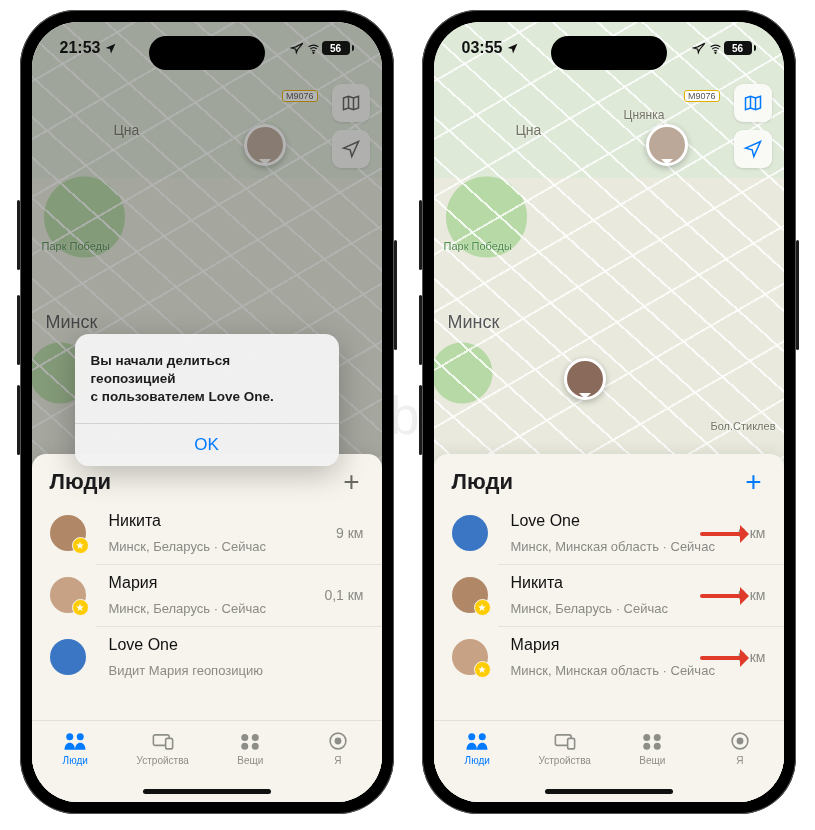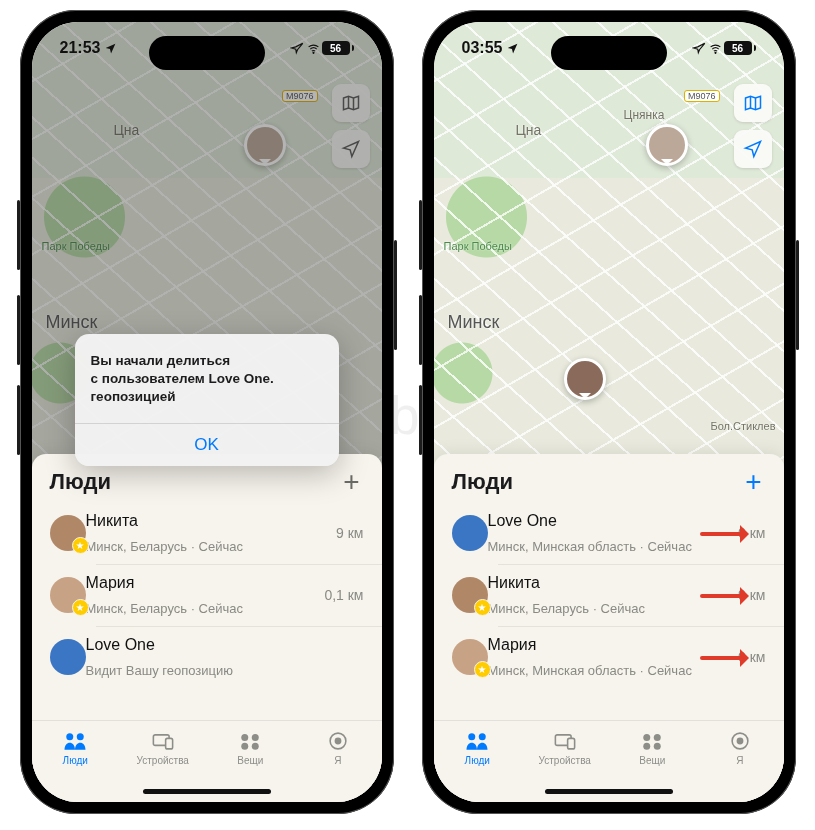--- a/index.html
+++ b/index.html
@@ -45,21 +45,21 @@
   .phone-right .map-btn svg { stroke:#007aff; }
 
   .dim-overlay { position:absolute; inset:0; background:rgba(40,40,40,0.35); z-index:25; }
 
   .sheet { position:absolute; left:0; right:0; bottom:0; background:#f7f4ed; border-radius:14px 14px 0 0; z-index:30; box-shadow: 0 -2px 16px rgba(0,0,0,0.08);}
   .sheet-header { display:flex; align-items:center; justify-content:space-between; padding:14px 18px 6px; }
   .sheet-title { font-size:22px; font-weight:700; color:#1c1c1e; }
   .sheet-add { font-size:28px; font-weight:300; color:#007aff; line-height:1; padding:0 4px; }
   .phone-left .sheet-add { color:#6b6b66; }
 
-  .person-row { display:flex; align-items:center; gap:0; padding:10px 18px; position:relative;}
+  .person-row { display:flex; align-items:center; gap:23px; padding:10px 18px; position:relative;}
   .person-row + .person-row::before { content:""; position:absolute; left:64px; right:0; top:0; height:1px; background:rgba(0,0,0,0.07);}
   .avatar { width:36px; height:36px; border-radius:50%; background:#9aa0a8; flex:none; position:relative; display:flex; align-items:center; justify-content:center; color:#fff; font-size:14px;}
   .avatar.star::after { content:"★"; position:absolute; right:-3px; bottom:-3px; width:15px; height:15px; border-radius:50%; background:#ffcc00; color:#fff; font-size:10px; line-height:15px; text-align:center; border:1.5px solid #f7f4ed;}
   .avatar.ph1{background:#b08868;}
   .avatar.ph2{background:#c7a284;}
   .avatar.ph3{background:#3a76c4;}
   .person-text { flex:1; min-width:0; }
   .person-name { font-size:16px; color:#111; }
   .person-sub { font-size:13px; color:#8a8a85; margin-top:9px; white-space:nowrap; overflow:hidden; text-overflow:ellipsis;}
   .person-dist { font-size:14px; color:#8a8a85; white-space:nowrap;}
@@ -132,22 +132,22 @@
           <div class="battery-box">
             <div class="battery-pill">56</div>
             <div class="battery-cap"></div>
           </div>
         </div>
       </div>
 
       <div class="alert">
         <div class="alert-body">
           <span>Вы начали делиться</span>
+          <span>геопозицией</span>
           <span>с пользователем Love One.</span>
-          <span>геопозицией</span>
         </div>
         <div class="alert-sep"></div>
         <div class="alert-btn">OK</div>
       </div>
 
       <div class="sheet" style="top:432px">
         <div class="sheet-header">
           <div class="sheet-title">Люди</div>
           <div class="sheet-add">+</div>
         </div>
@@ -165,21 +165,21 @@
           <div class="person-text">
             <div class="person-name">Мария</div>
             <div class="person-sub">Минск, Беларусь · Сейчас</div>
           </div>
           <div class="person-dist">0,1 км</div>
         </div>
         <div class="person-row">
           <div class="avatar ph3"></div>
           <div class="person-text">
             <div class="person-name">Love One</div>
-            <div class="person-sub">Видит Вашу геопозицию</div>
+            <div class="person-sub">Видит Мария геопозицию</div>
           </div>
           <div class="person-dist"></div>
         </div>
       </div>
 
       <div class="tabbar">
         <div class="tab active">
           <svg viewBox="0 0 32 24" fill="currentColor">
               <circle cx="10" cy="7" r="4"></circle>
               <circle cx="22" cy="7" r="4"></circle>

